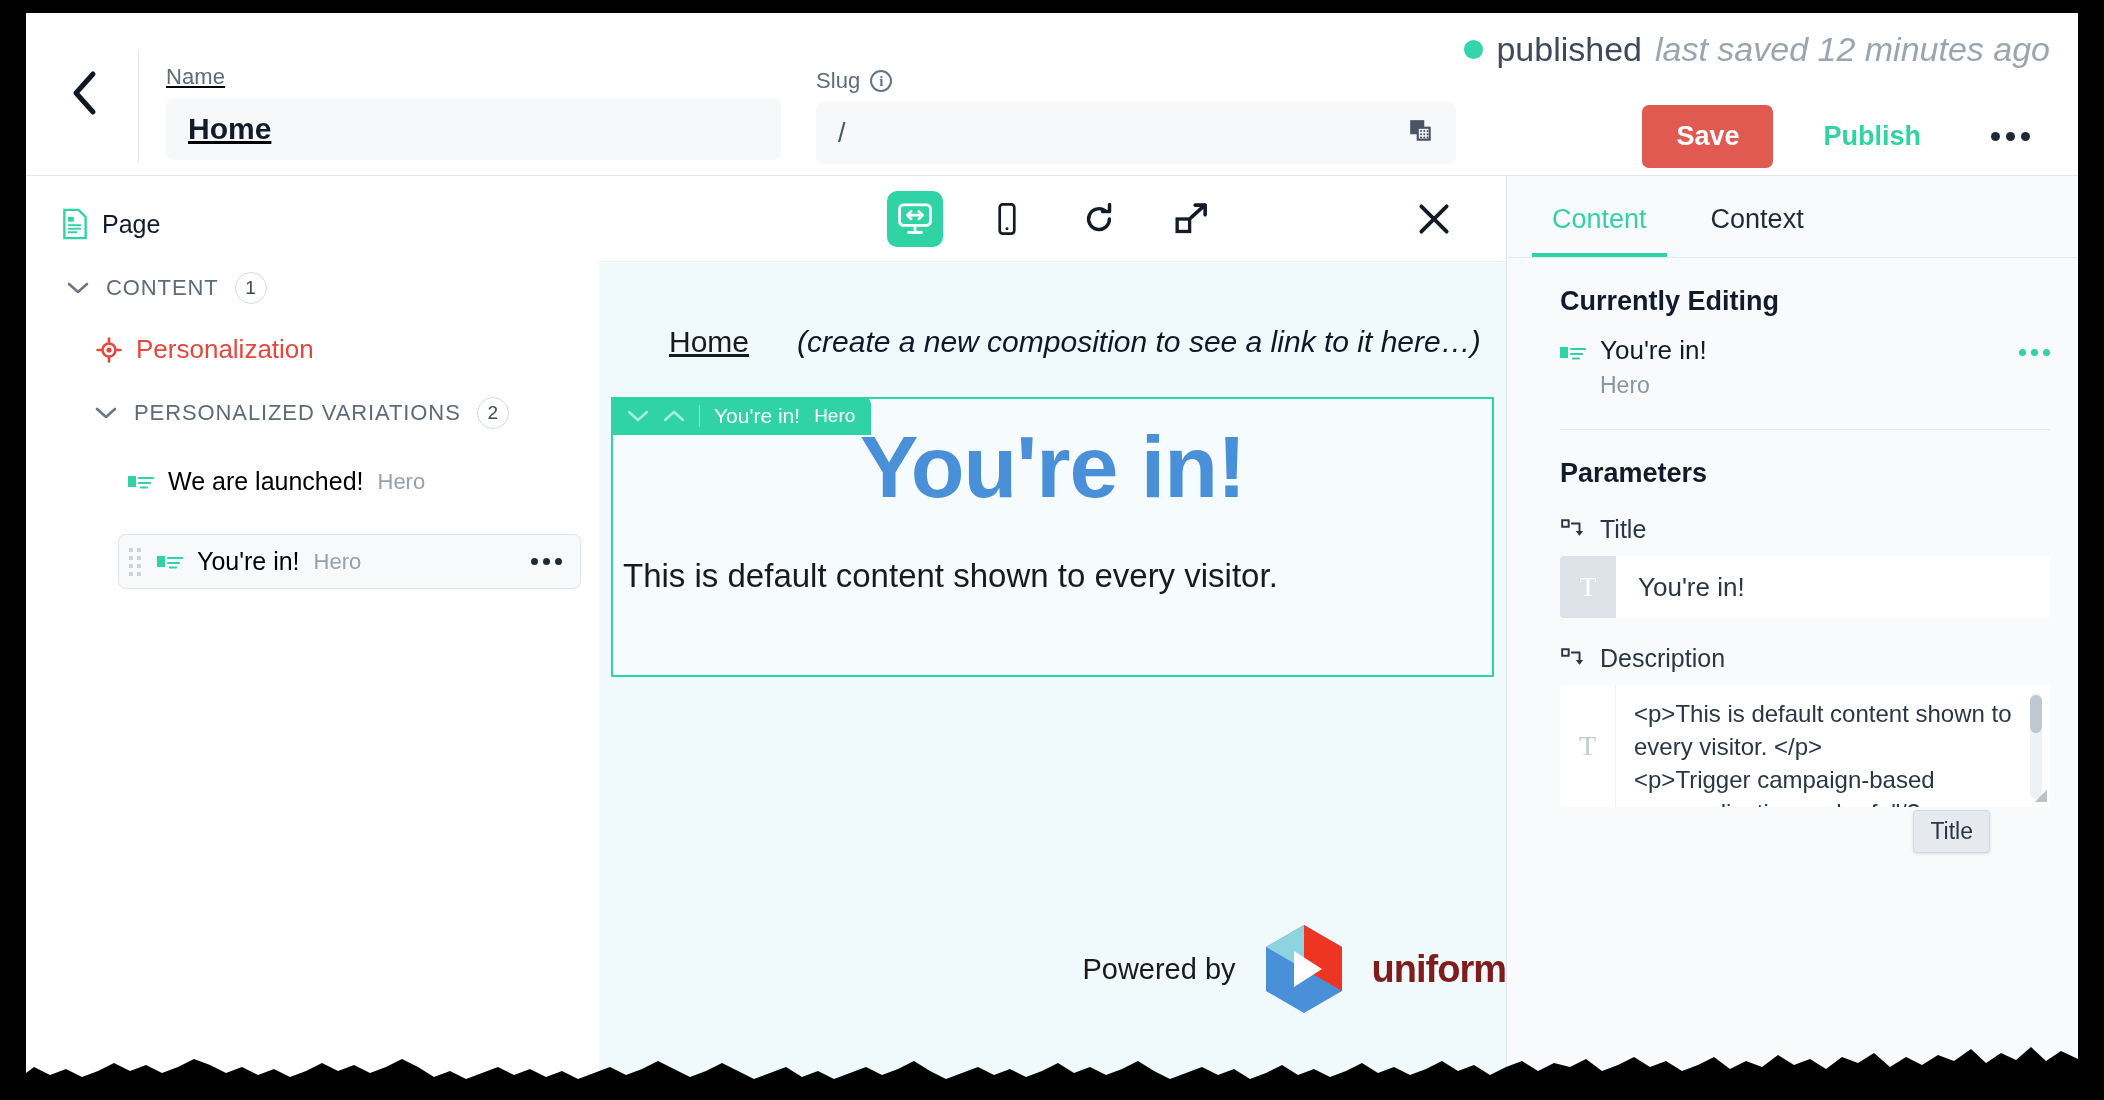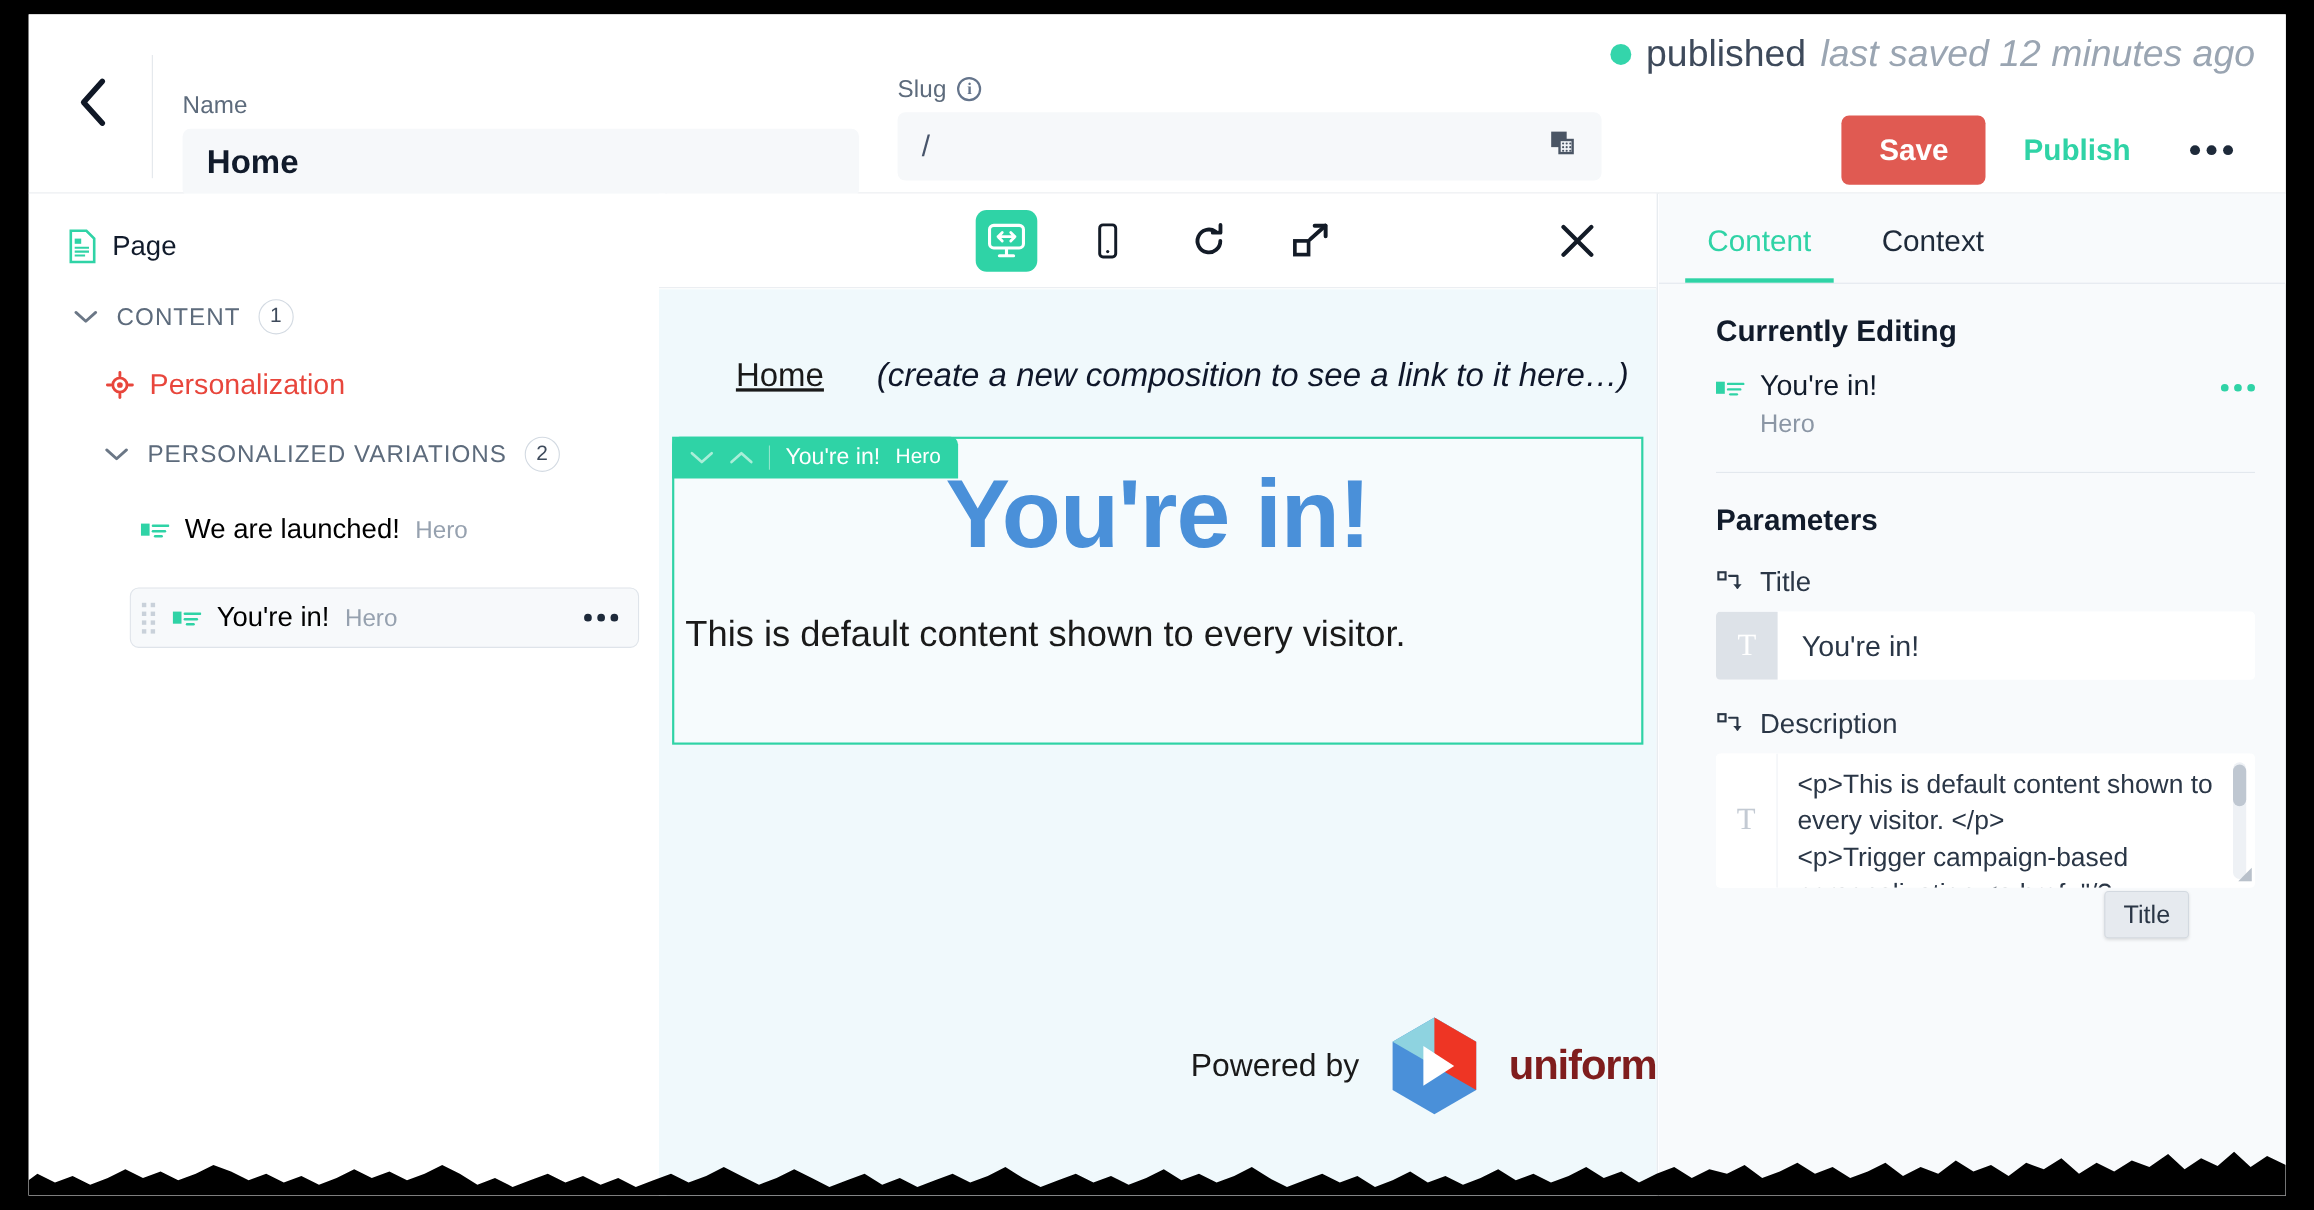--- a/index.html
+++ b/index.html
@@ -58,21 +58,21 @@
     position: absolute; right: 28px; top: 17px;
     display: flex; align-items: center; gap: 13px;
     font-size: 34px;
   }
   .status-dot { width: 19px; height: 19px; border-radius: 50%; background: #34d5ab; }
   .status-text { color: #3e4a5b; }
   .status-sub { color: #9aa5b2; font-style: italic; }
 
   .actions-row {
     position: absolute; right: 28px; top: 92px;
-    display: flex; align-items: center; gap: 0px; padding-left: 34px;
+    display: flex; align-items: center; gap: 16px; padding-left: 34px;
   }
   .btn-save {
     background: #e05a52; color: #fff; border: none; border-radius: 7px;
     font-size: 27px; font-weight: 700; padding: 16px 34px; cursor: pointer;
     font-family: "Liberation Sans", sans-serif;
   }
   .btn-publish {
     background: none; border: none; color: #2fd3a6;
     font-size: 27px; font-weight: 700; padding: 16px 34px; cursor: pointer;
     font-family: "Liberation Sans", sans-serif;
@@ -261,21 +261,21 @@
   <div class="header">
 
     <div class="back-btn">
       <svg width="30" height="46" viewBox="0 0 30 46">
         <path d="M24 4 L7 23 L24 42" fill="none" stroke="#101826" stroke-width="5" stroke-linecap="round" stroke-linejoin="round"></path>
       </svg>
     </div>
 
     <div class="hdr-divider"></div>
 
-    <div class="field-group" style="left:140px; top:70px; width:615px;">
+    <div class="field-group" style="left:140px; top:51px; width:615px;text-decoration:underline;">
       <div class="field-label">Name</div>
       <div class="field-box">
         <span class="val">Home</span>
       </div>
     </div>
 
     <div class="field-group" style="left:790px; top:55px; width:640px;">
       <div class="field-label">
         <span>Slug</span>
         <span class="info-icon">i</span>

